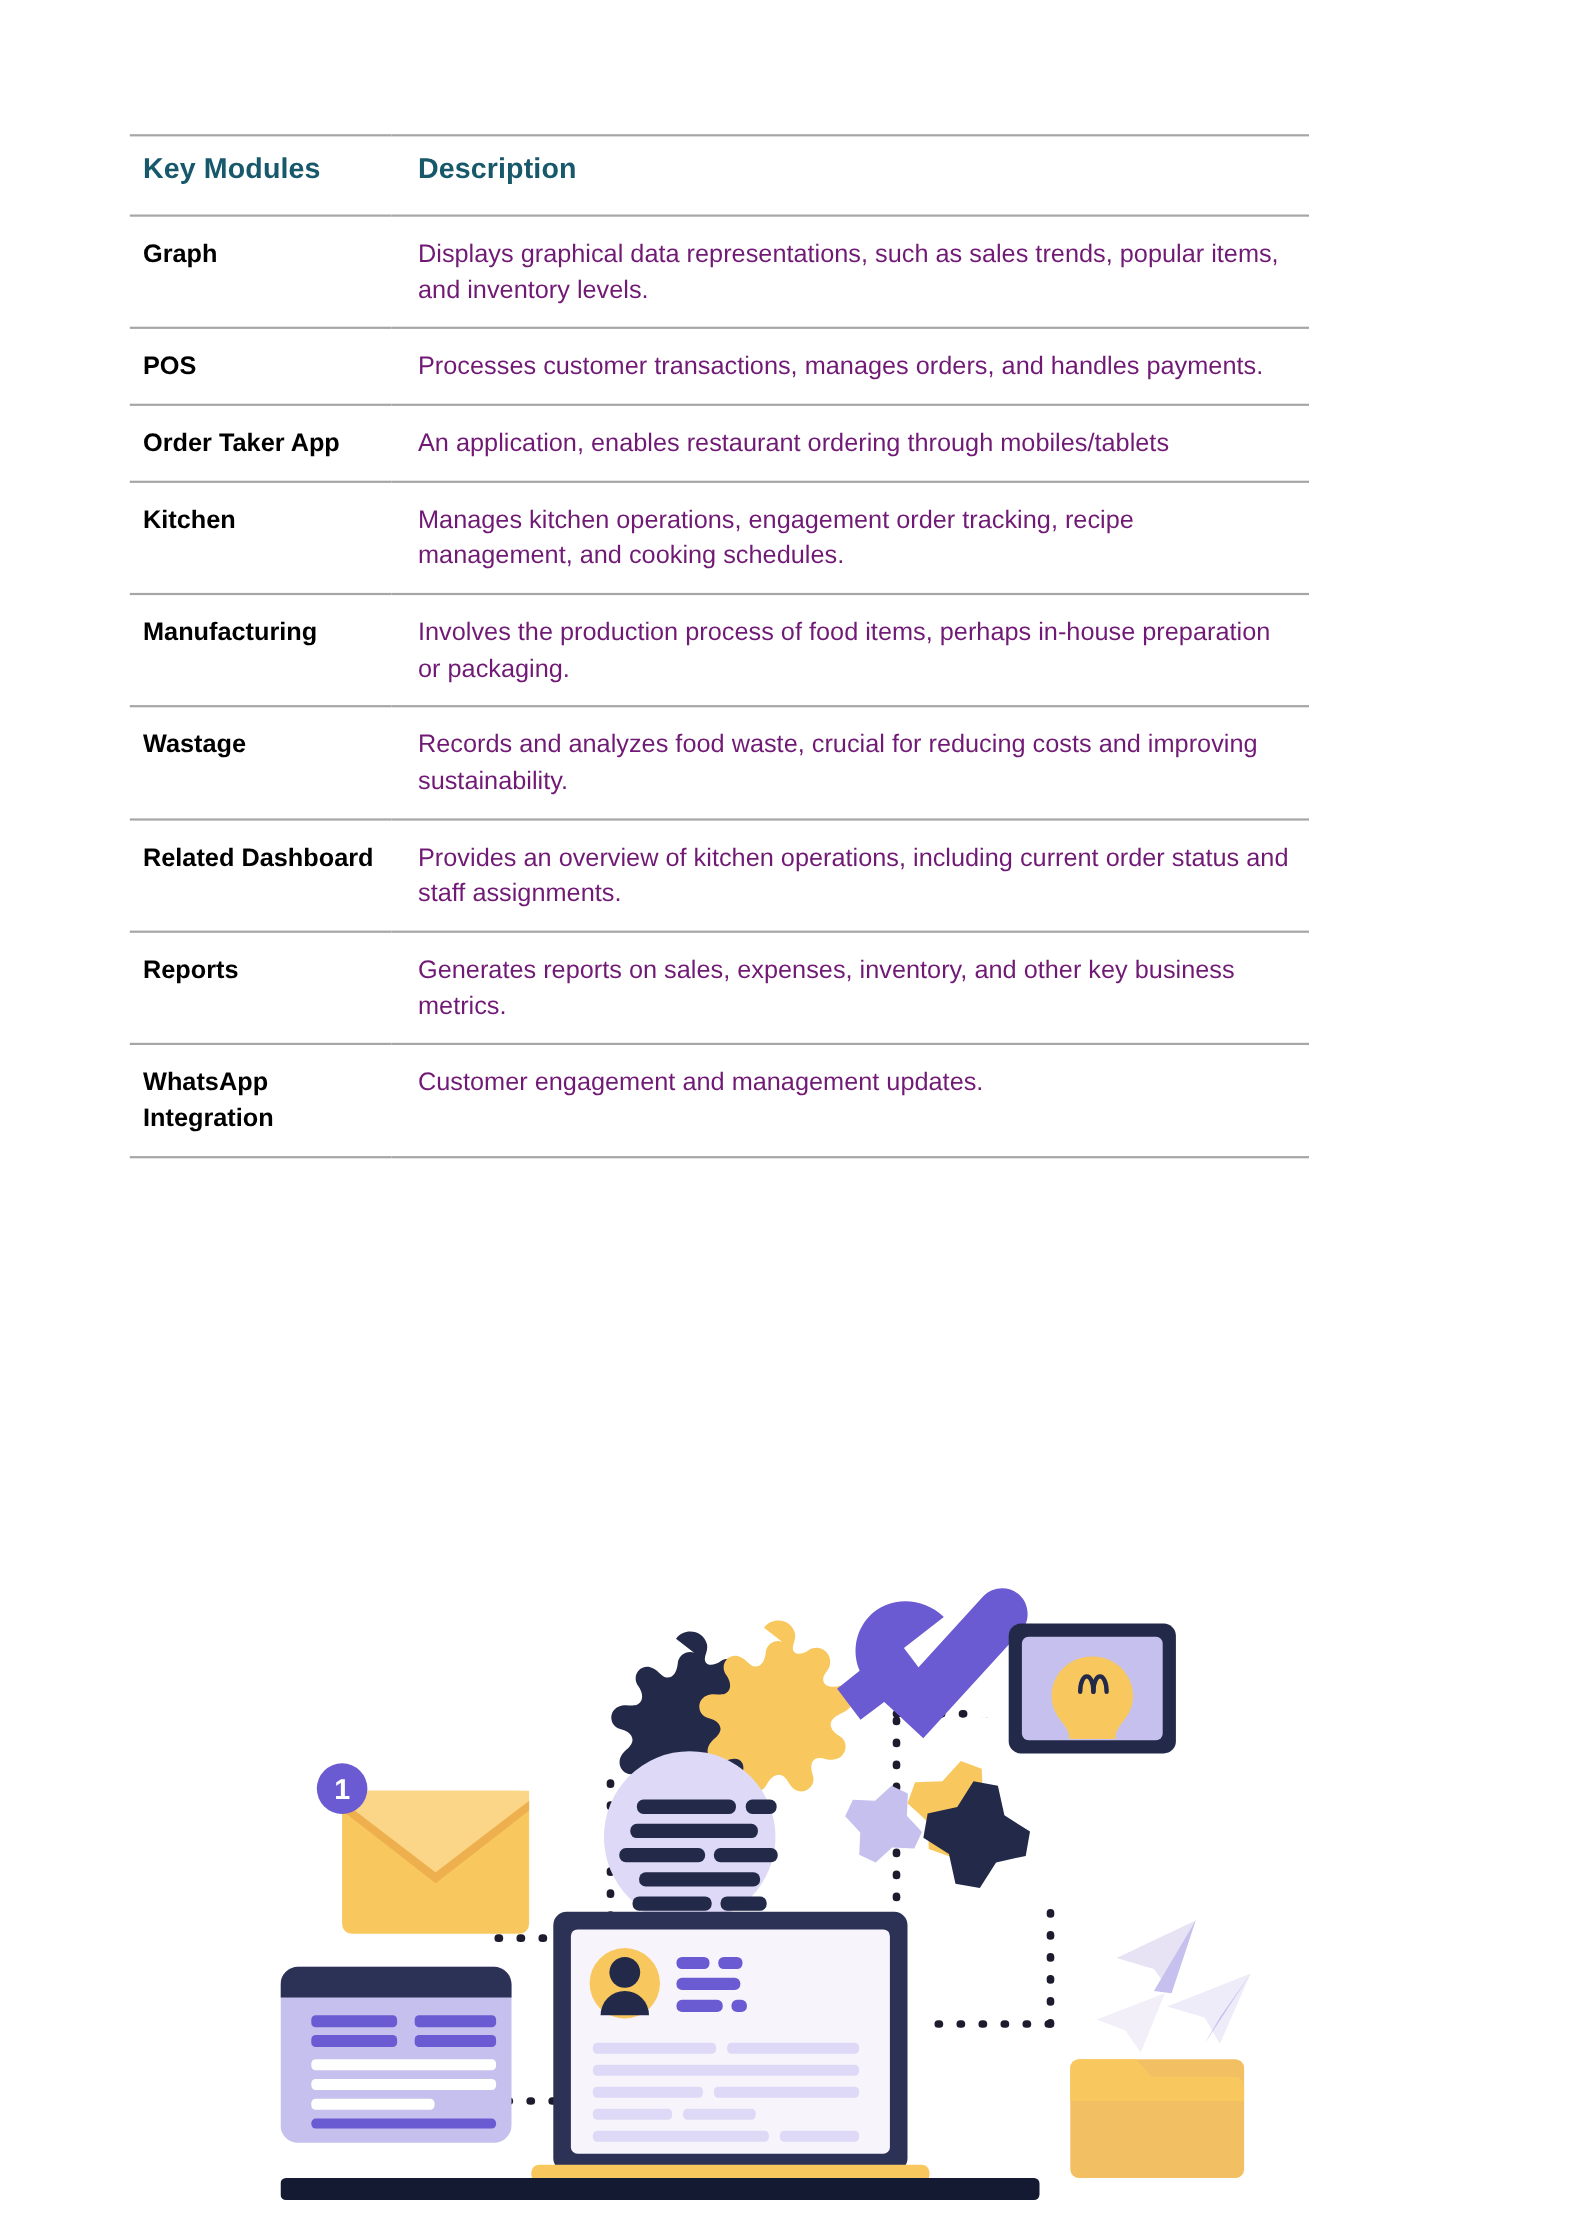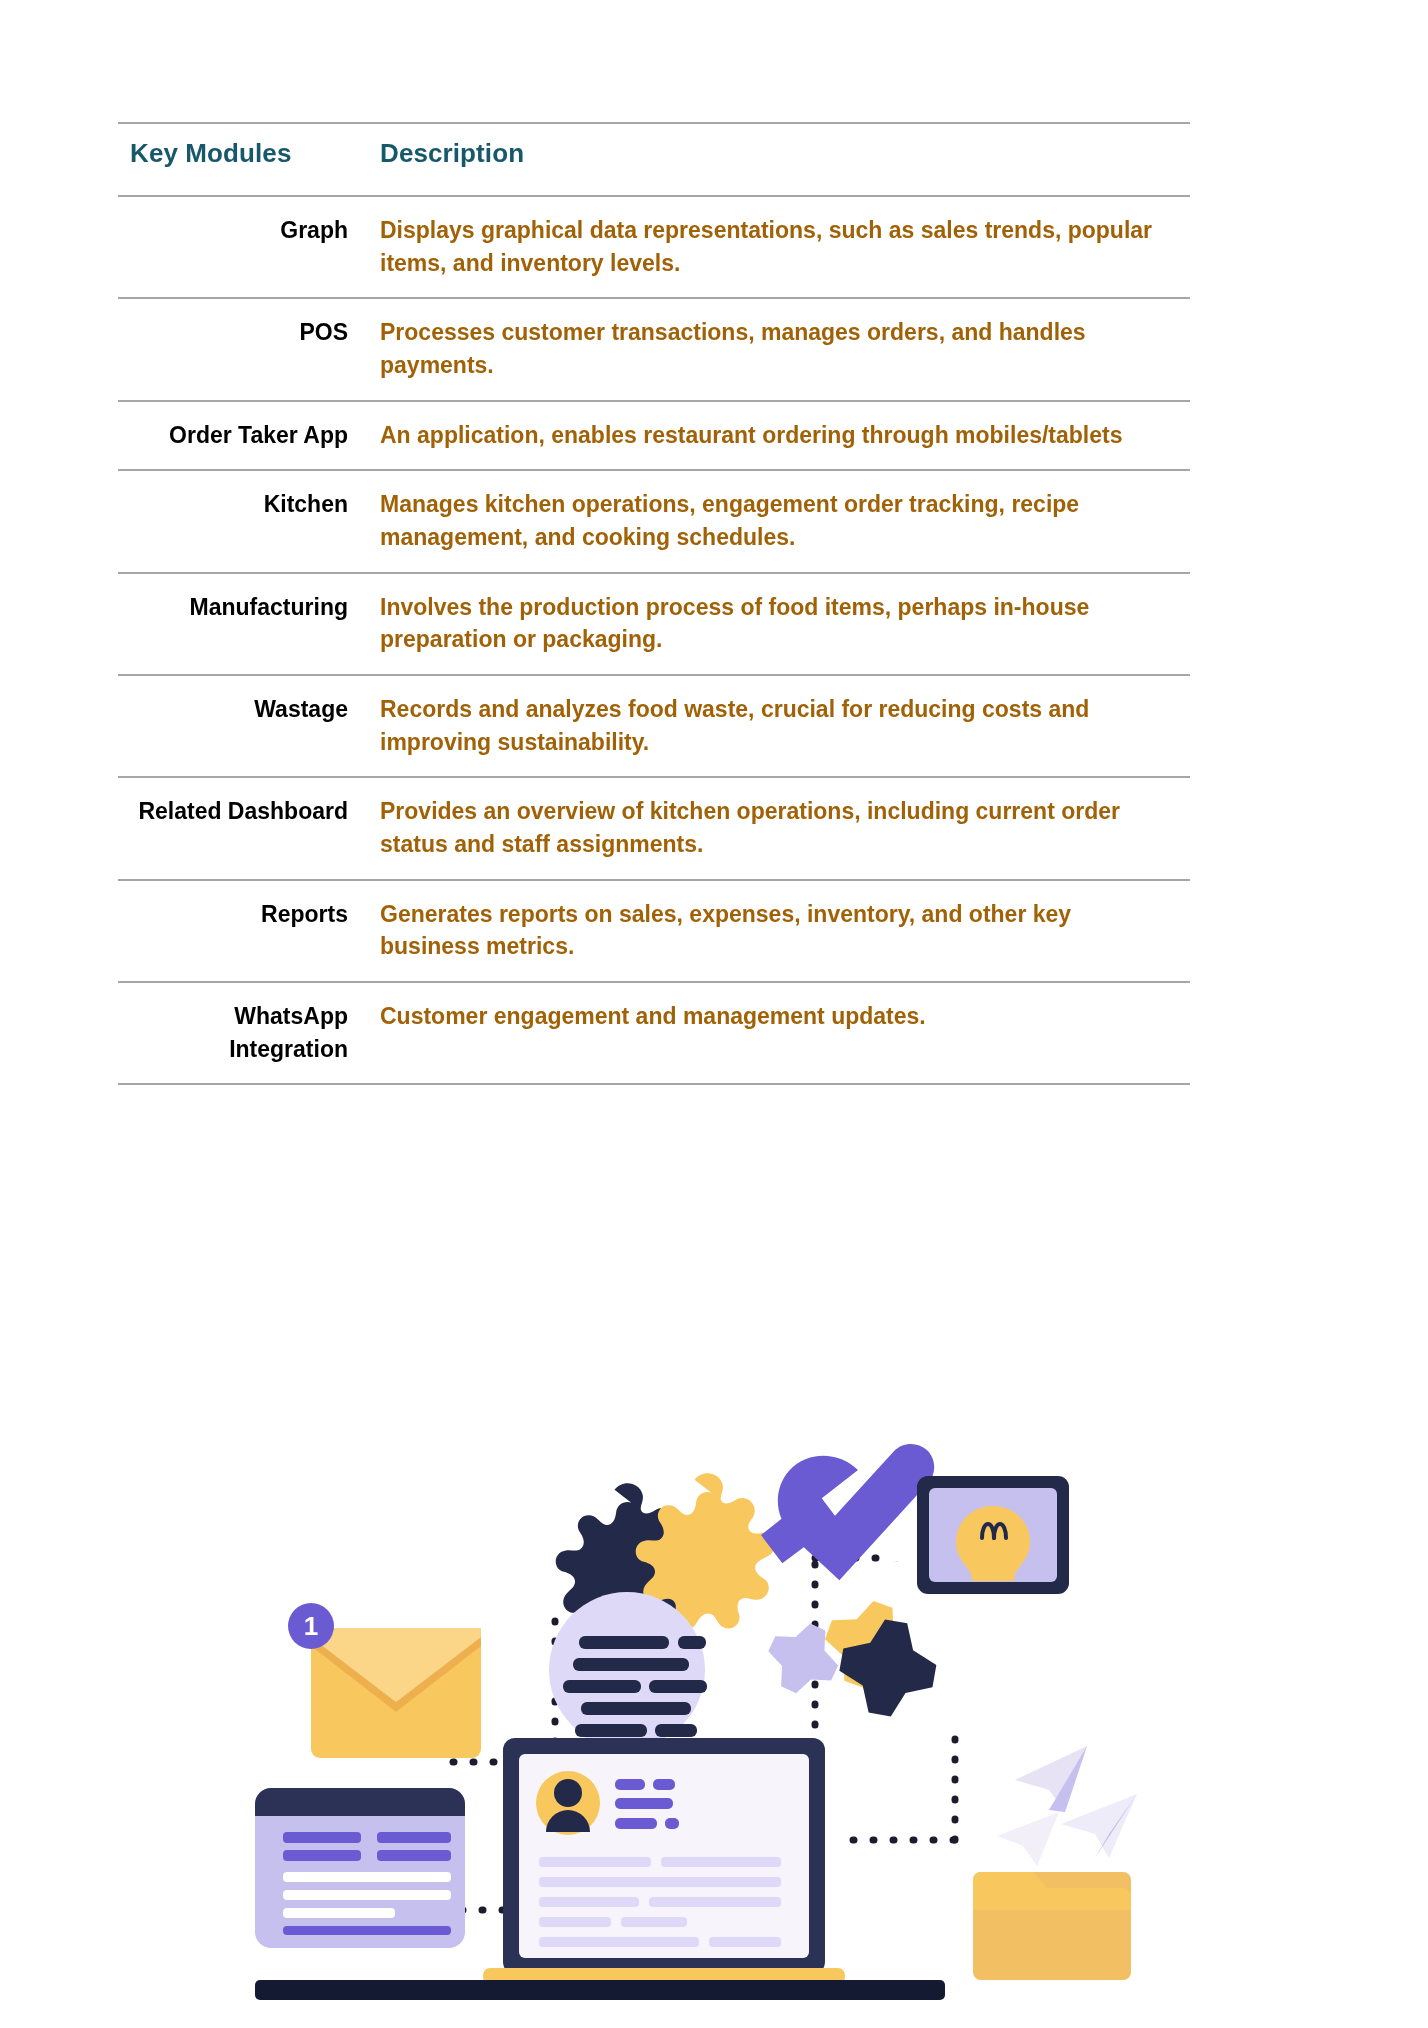--- a/index.html
+++ b/index.html
@@ -53,27 +53,26 @@
     border-bottom: 2px solid #a6a6a6;
     padding: 17px 0 18px 12px;
     font-size: 23px;
     line-height: 1.42;
     color: #111111;
   }
   table.modules tbody td.mod {
     font-weight: bold;
     color: #000000;
     padding-right: 8px;
-    text-align: right;
   }
   table.modules tbody td.desc {
     padding-left: 24px;
     padding-right: 14px;
-    font-weight: bold;
-    color: #a16207;
+    font-weight: normal;
+    color: #701a75;
   }
 
   
   .illus {
     position: absolute;
     left: 255px;
     top: 1440px;
     width: 900px;
     height: 560px;
   }

